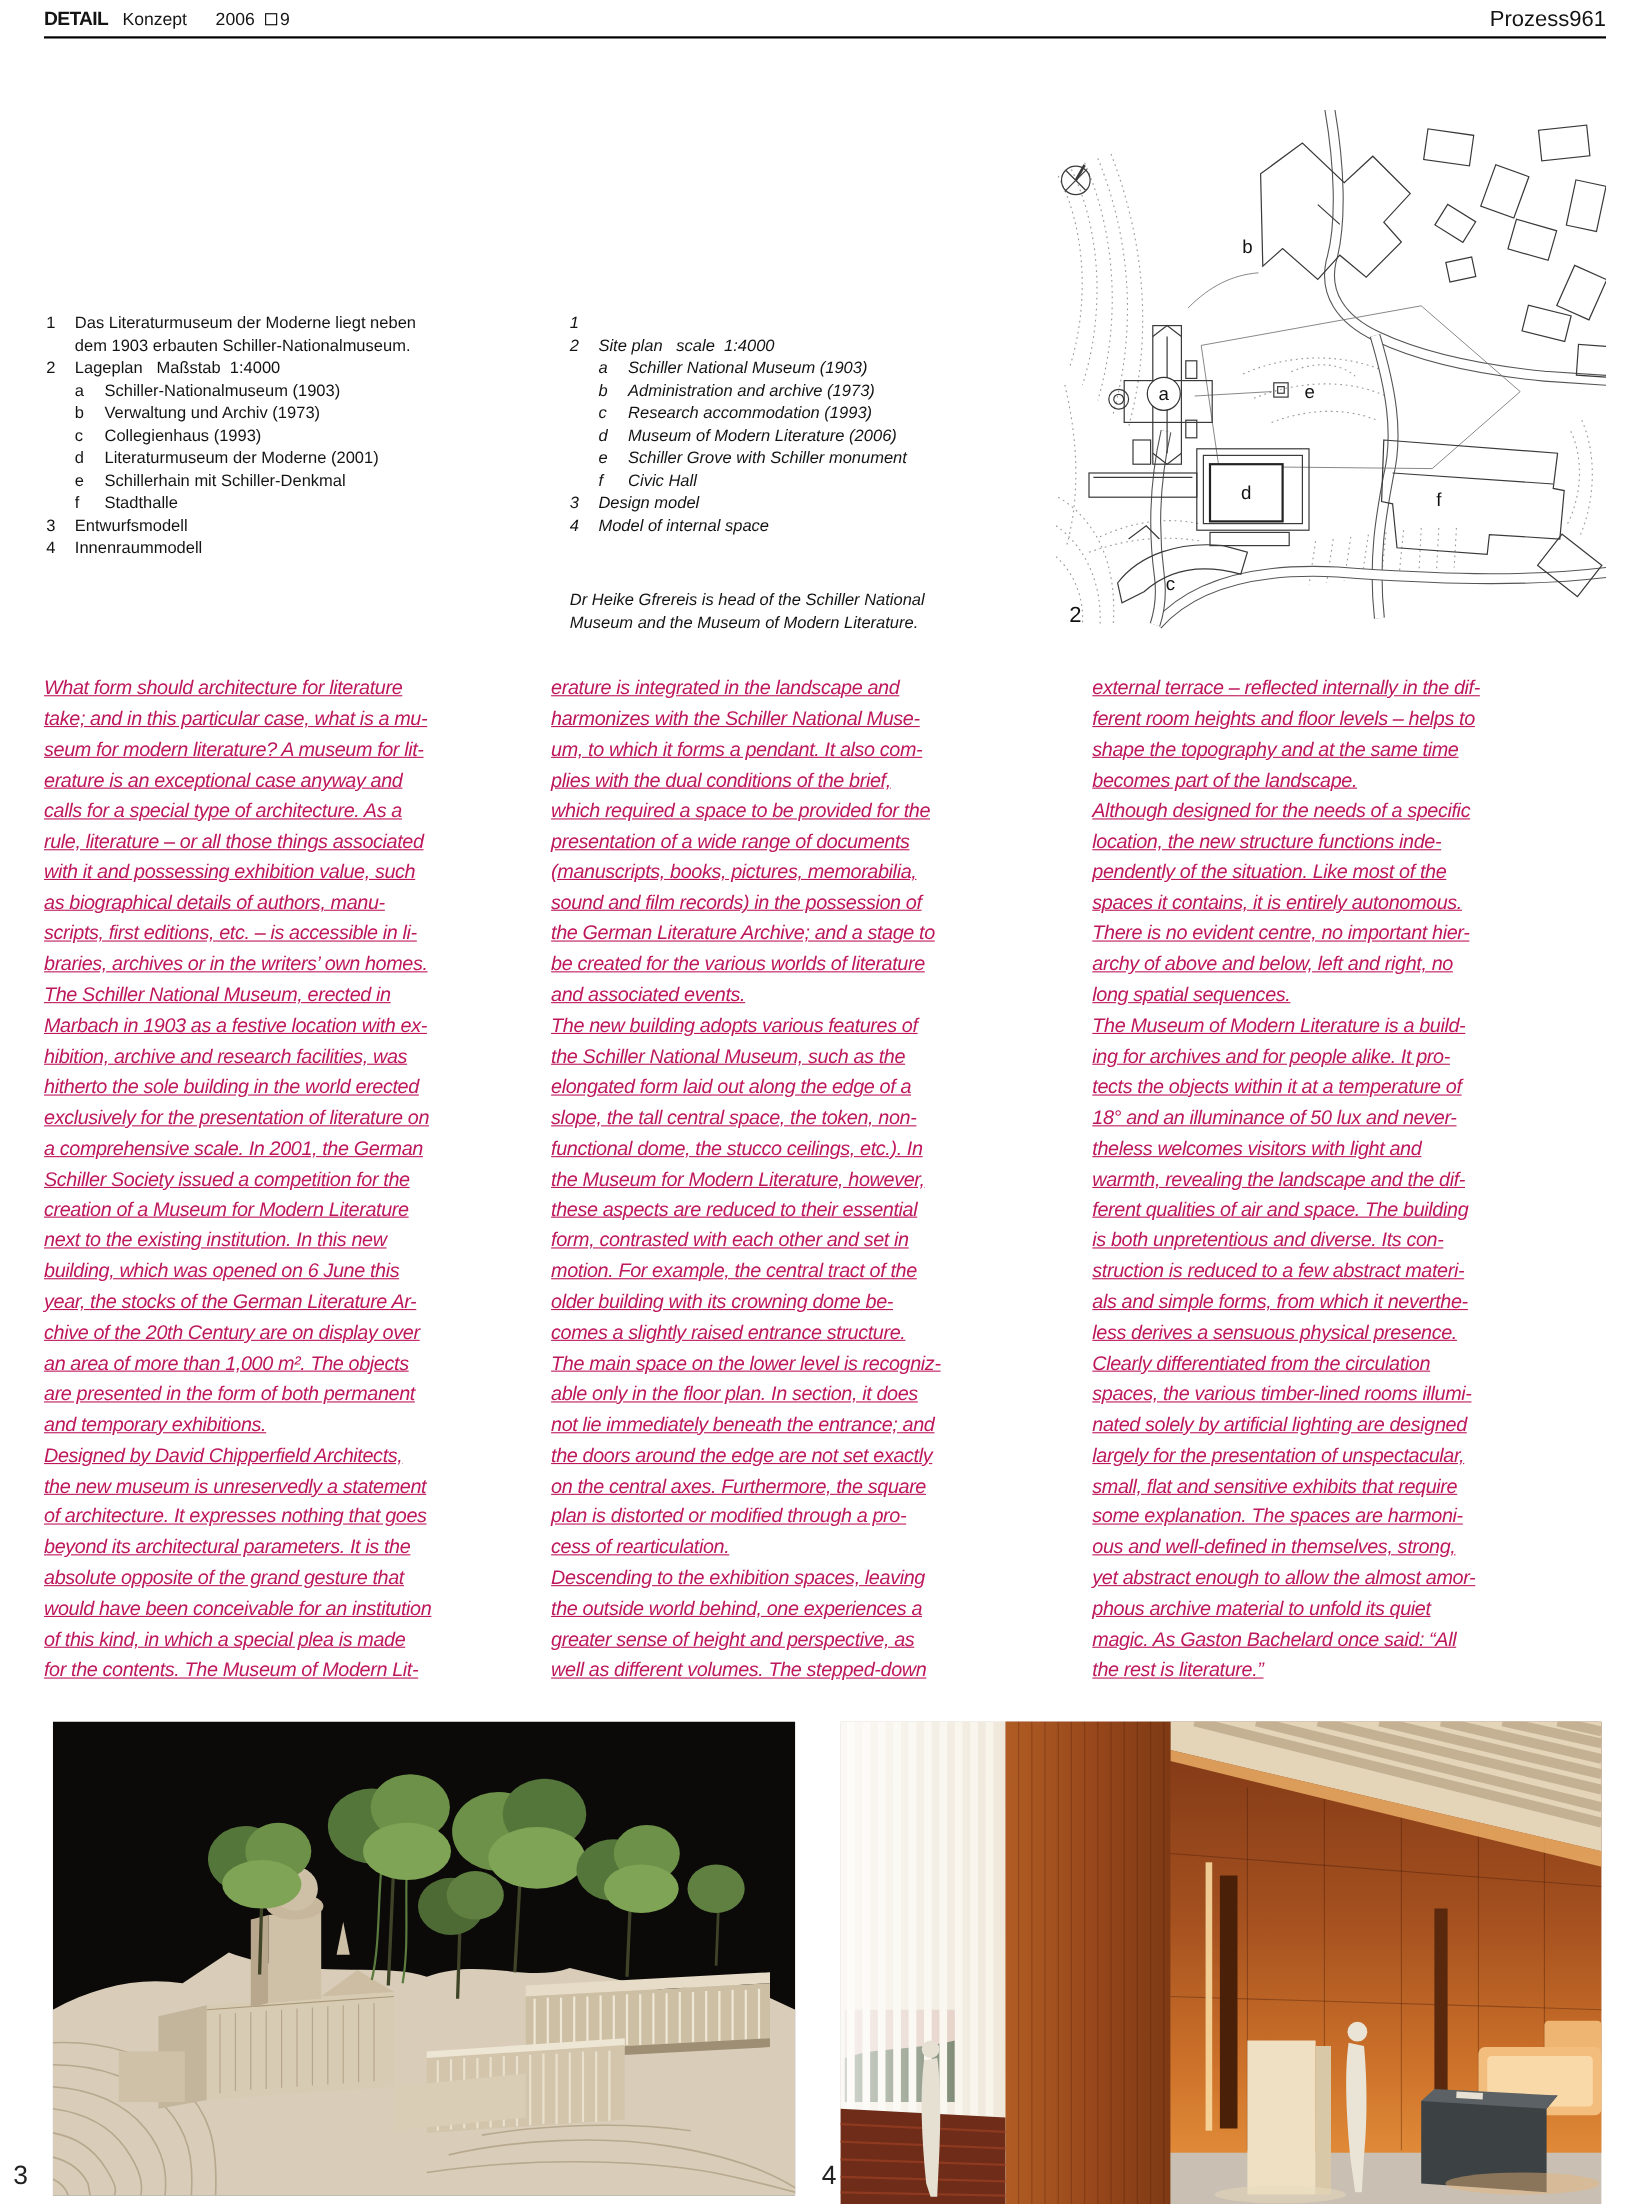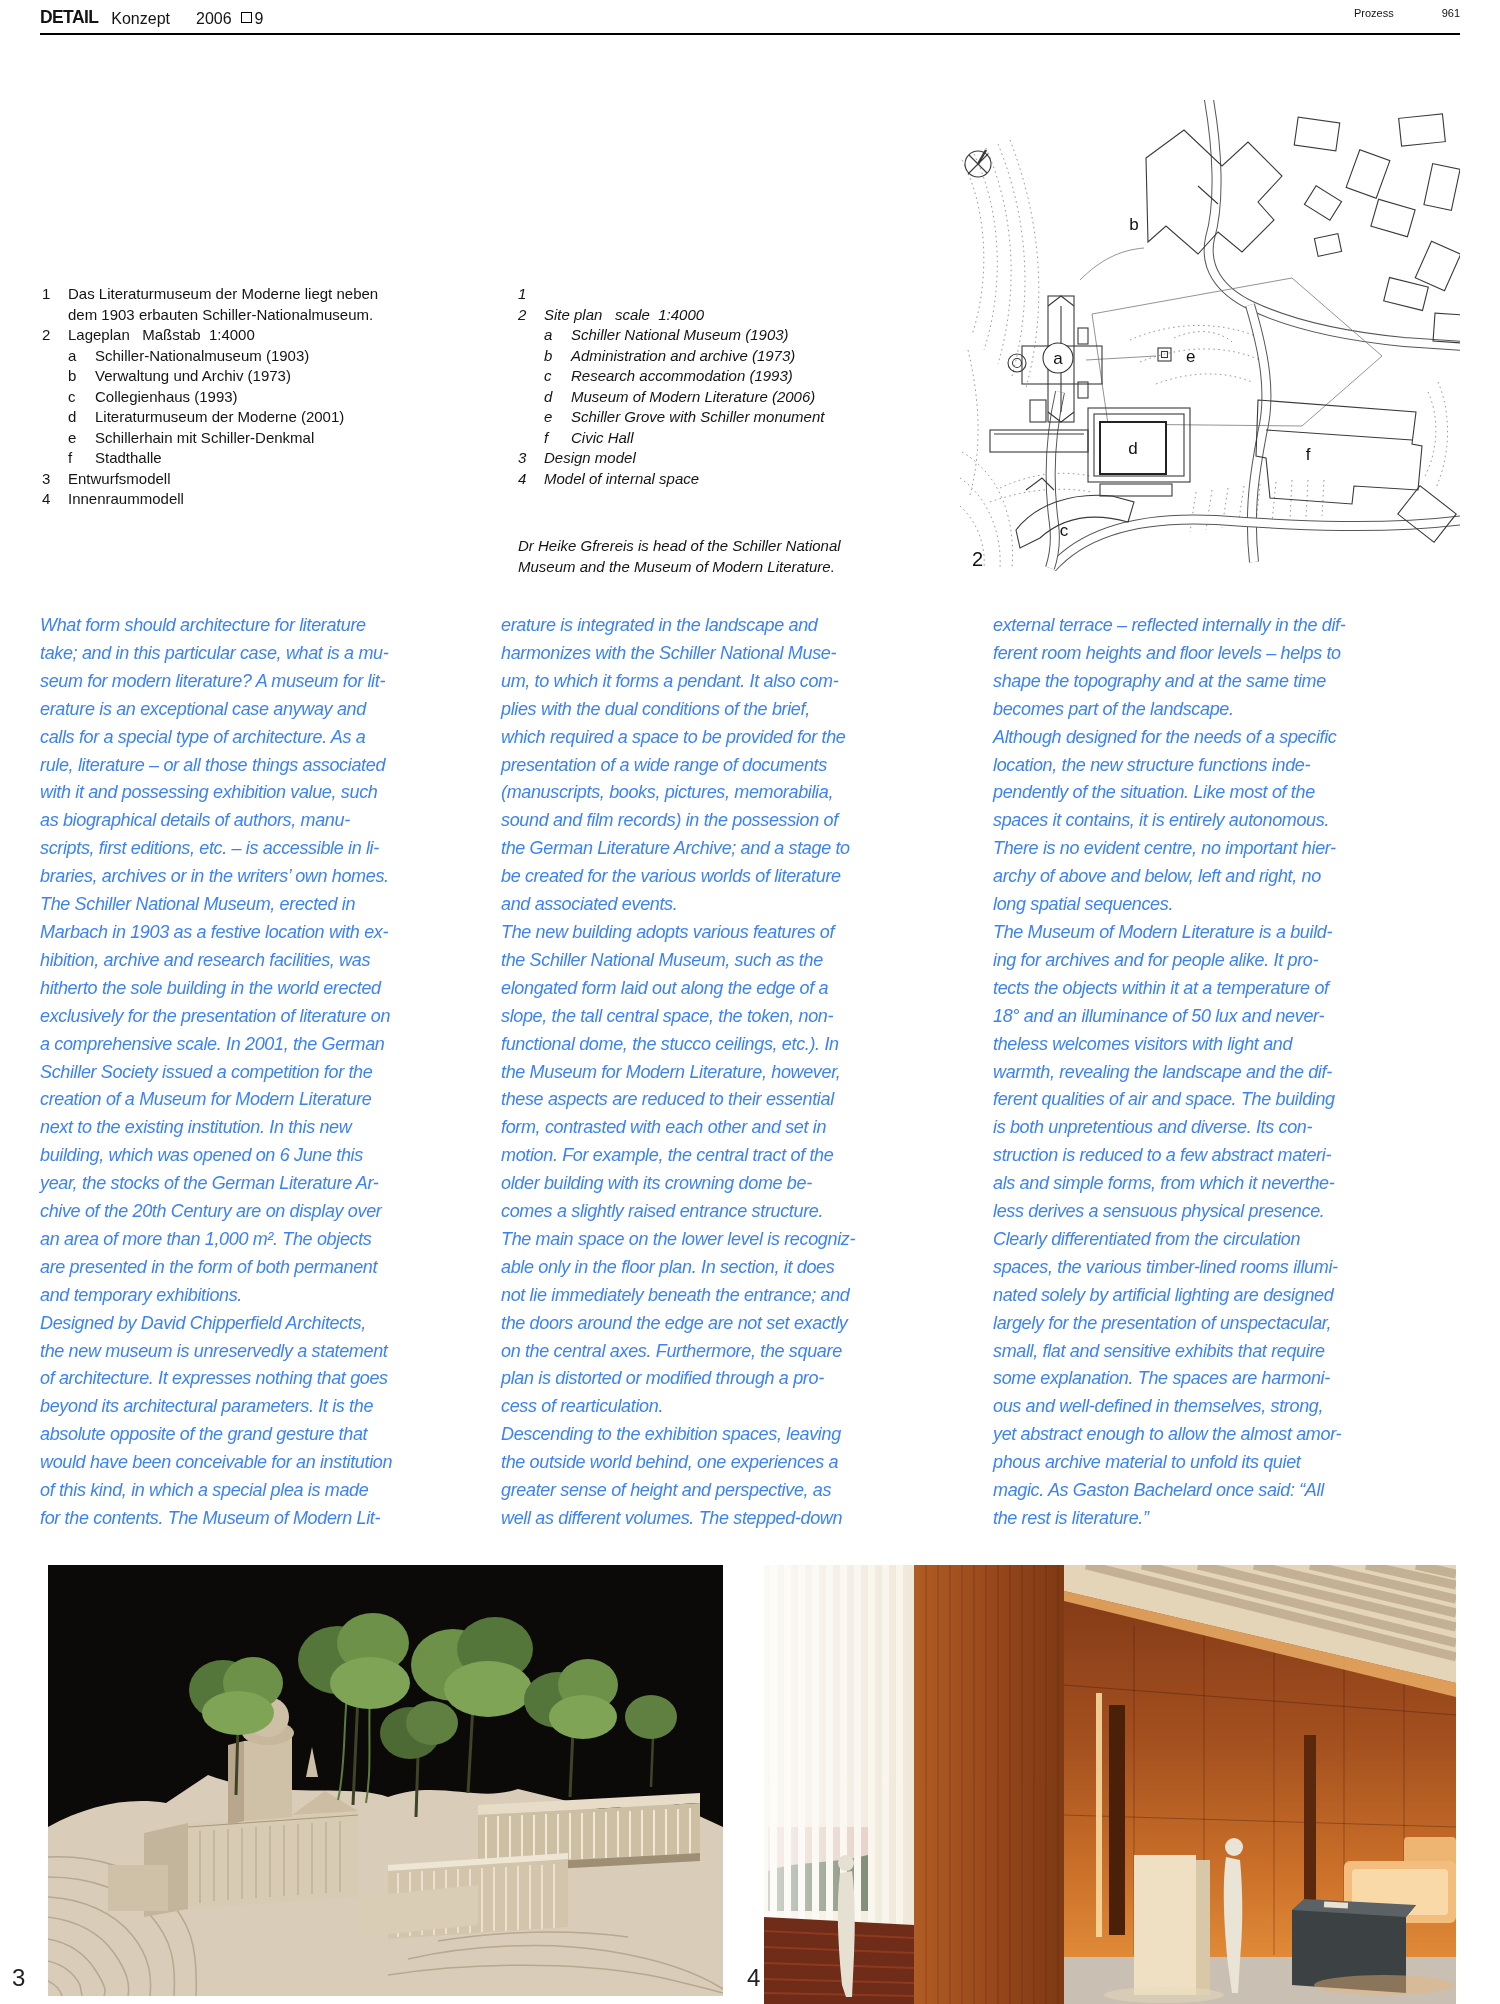--- a/index.html
+++ b/index.html
@@ -5,38 +5,38 @@
   html,body{margin:0;padding:0;background:#e8e8e8;}
   .page{position:relative;width:1500px;height:2004px;background:#ffffff;margin:0 auto;
         font-family:"Liberation Sans",sans-serif;color:#141414;overflow:hidden;}
 
   
   .hdr-left{position:absolute;left:40px;top:7px;display:flex;align-items:flex-end;font-size:16px;}
   .brand{font-weight:bold;font-size:17.5px;letter-spacing:-0.6px;}
   .issue{margin-left:13px;}
   .year{margin-left:26px;}
   .sq{display:inline-block;width:9px;height:9px;border:1.4px solid #000;margin:0 3px 0 9px;align-self:center;}
-  .hdr-right{position:absolute;right:40px;top:7px;display:flex;gap:48px;font-size:11px;}
+  .hdr-right{position:absolute;right:40px;top:7px;display:flex;font-size:20px;}
   .hdr-rule{position:absolute;left:40px;top:33px;width:1420px;height:2px;background:#000;}
 
   
   .cap{position:absolute;top:284px;width:462px;font-size:15px;line-height:20.5px;}
   .cap.de{left:42px;}
   .cap.en{left:518px;font-style:italic;}
   .cap .row{display:flex;}
   .cap .n{flex:0 0 26px;}
   .cap .l{flex:0 0 27px;}
   .cap .t{white-space:pre-line;}
   .credit{position:absolute;top:536px;font-size:15px;line-height:20.5px;white-space:pre-line;}
   .credit.de{left:42px;width:462px;}
   .credit.en{left:518px;width:462px;font-style:italic;}
 
   
   .col{position:absolute;top:612px;width:456px;font-size:18px;line-height:27.9px;
-       font-style:italic;letter-spacing:-0.35px;white-space:pre-line;color:#3b82f6;}
+       font-style:italic;letter-spacing:-0.35px;white-space:pre-line;color:#be185d;text-decoration:underline;}
   .col.c1{left:40px;}
   .col.c2{left:501px;}
   .col.c3{left:993px;}
 
   
   .plan-wrap{position:absolute;left:960px;top:100px;width:500px;height:472px;}
   .figno{position:absolute;font-size:20px;color:#111;}
   .figno.plan2{left:972px;top:548px;}
   .photono{position:absolute;font-size:24px;color:#222;}
   .photono.p3{left:12px;top:1964px;}

